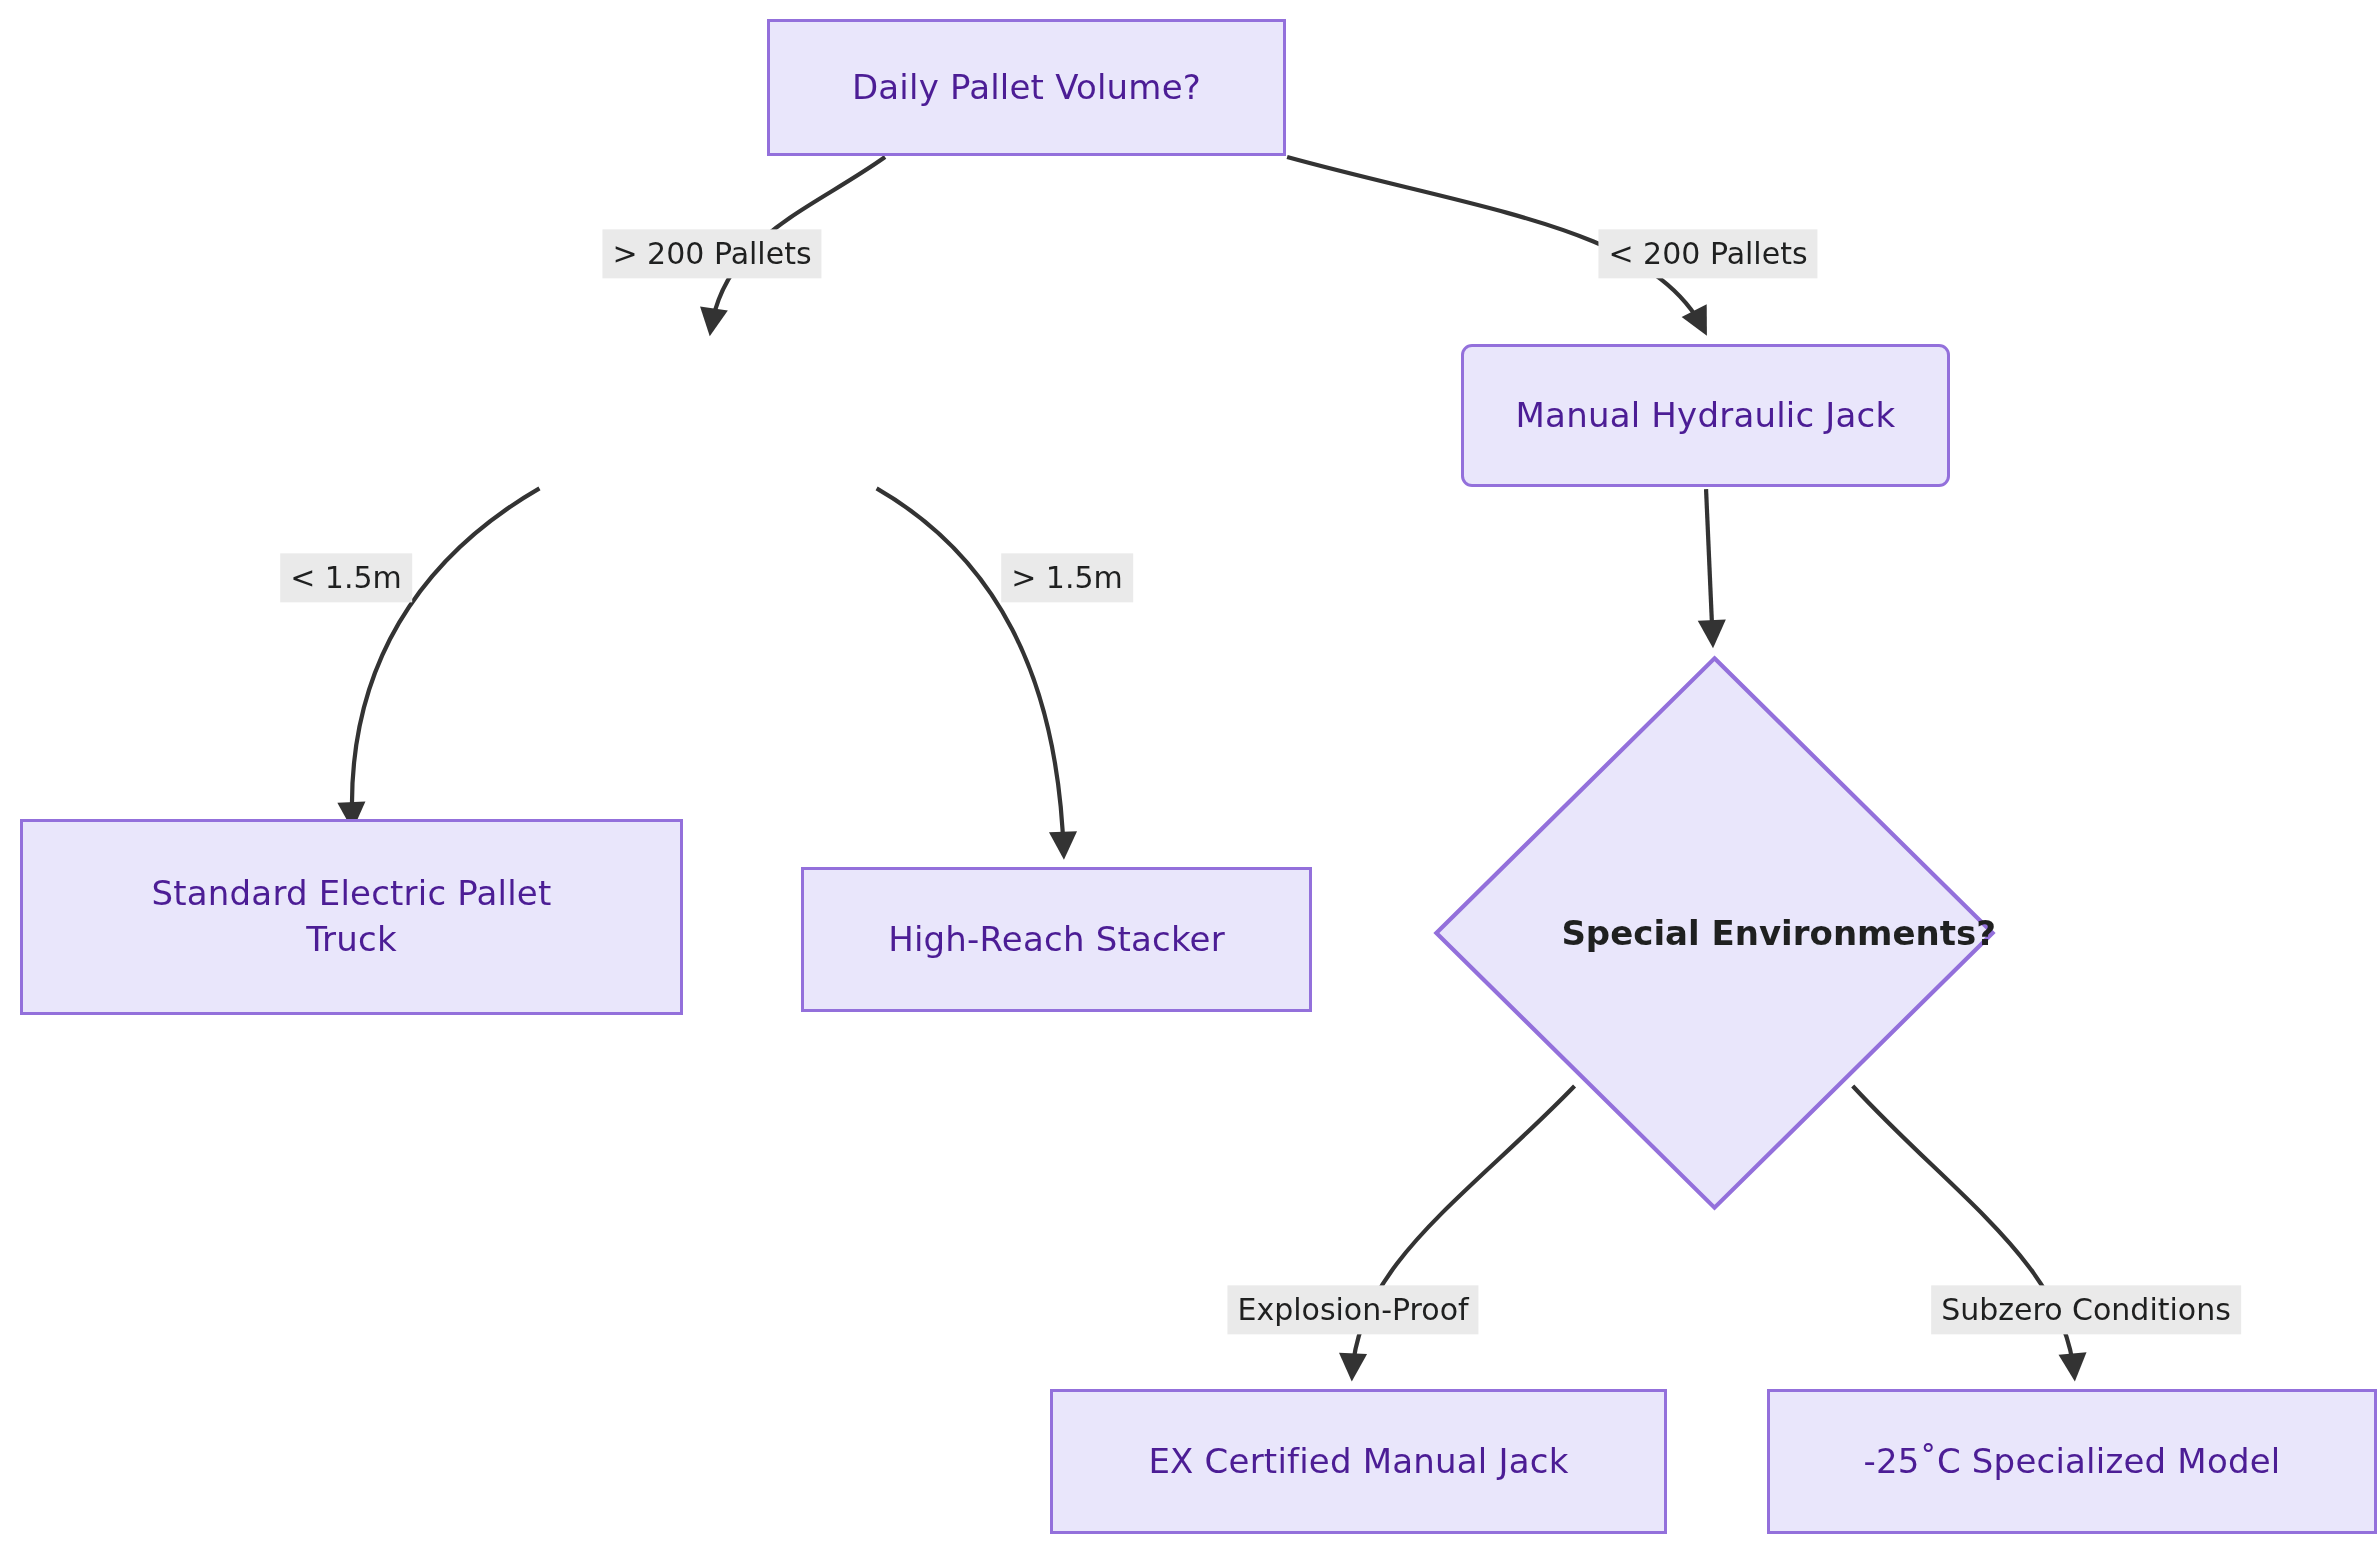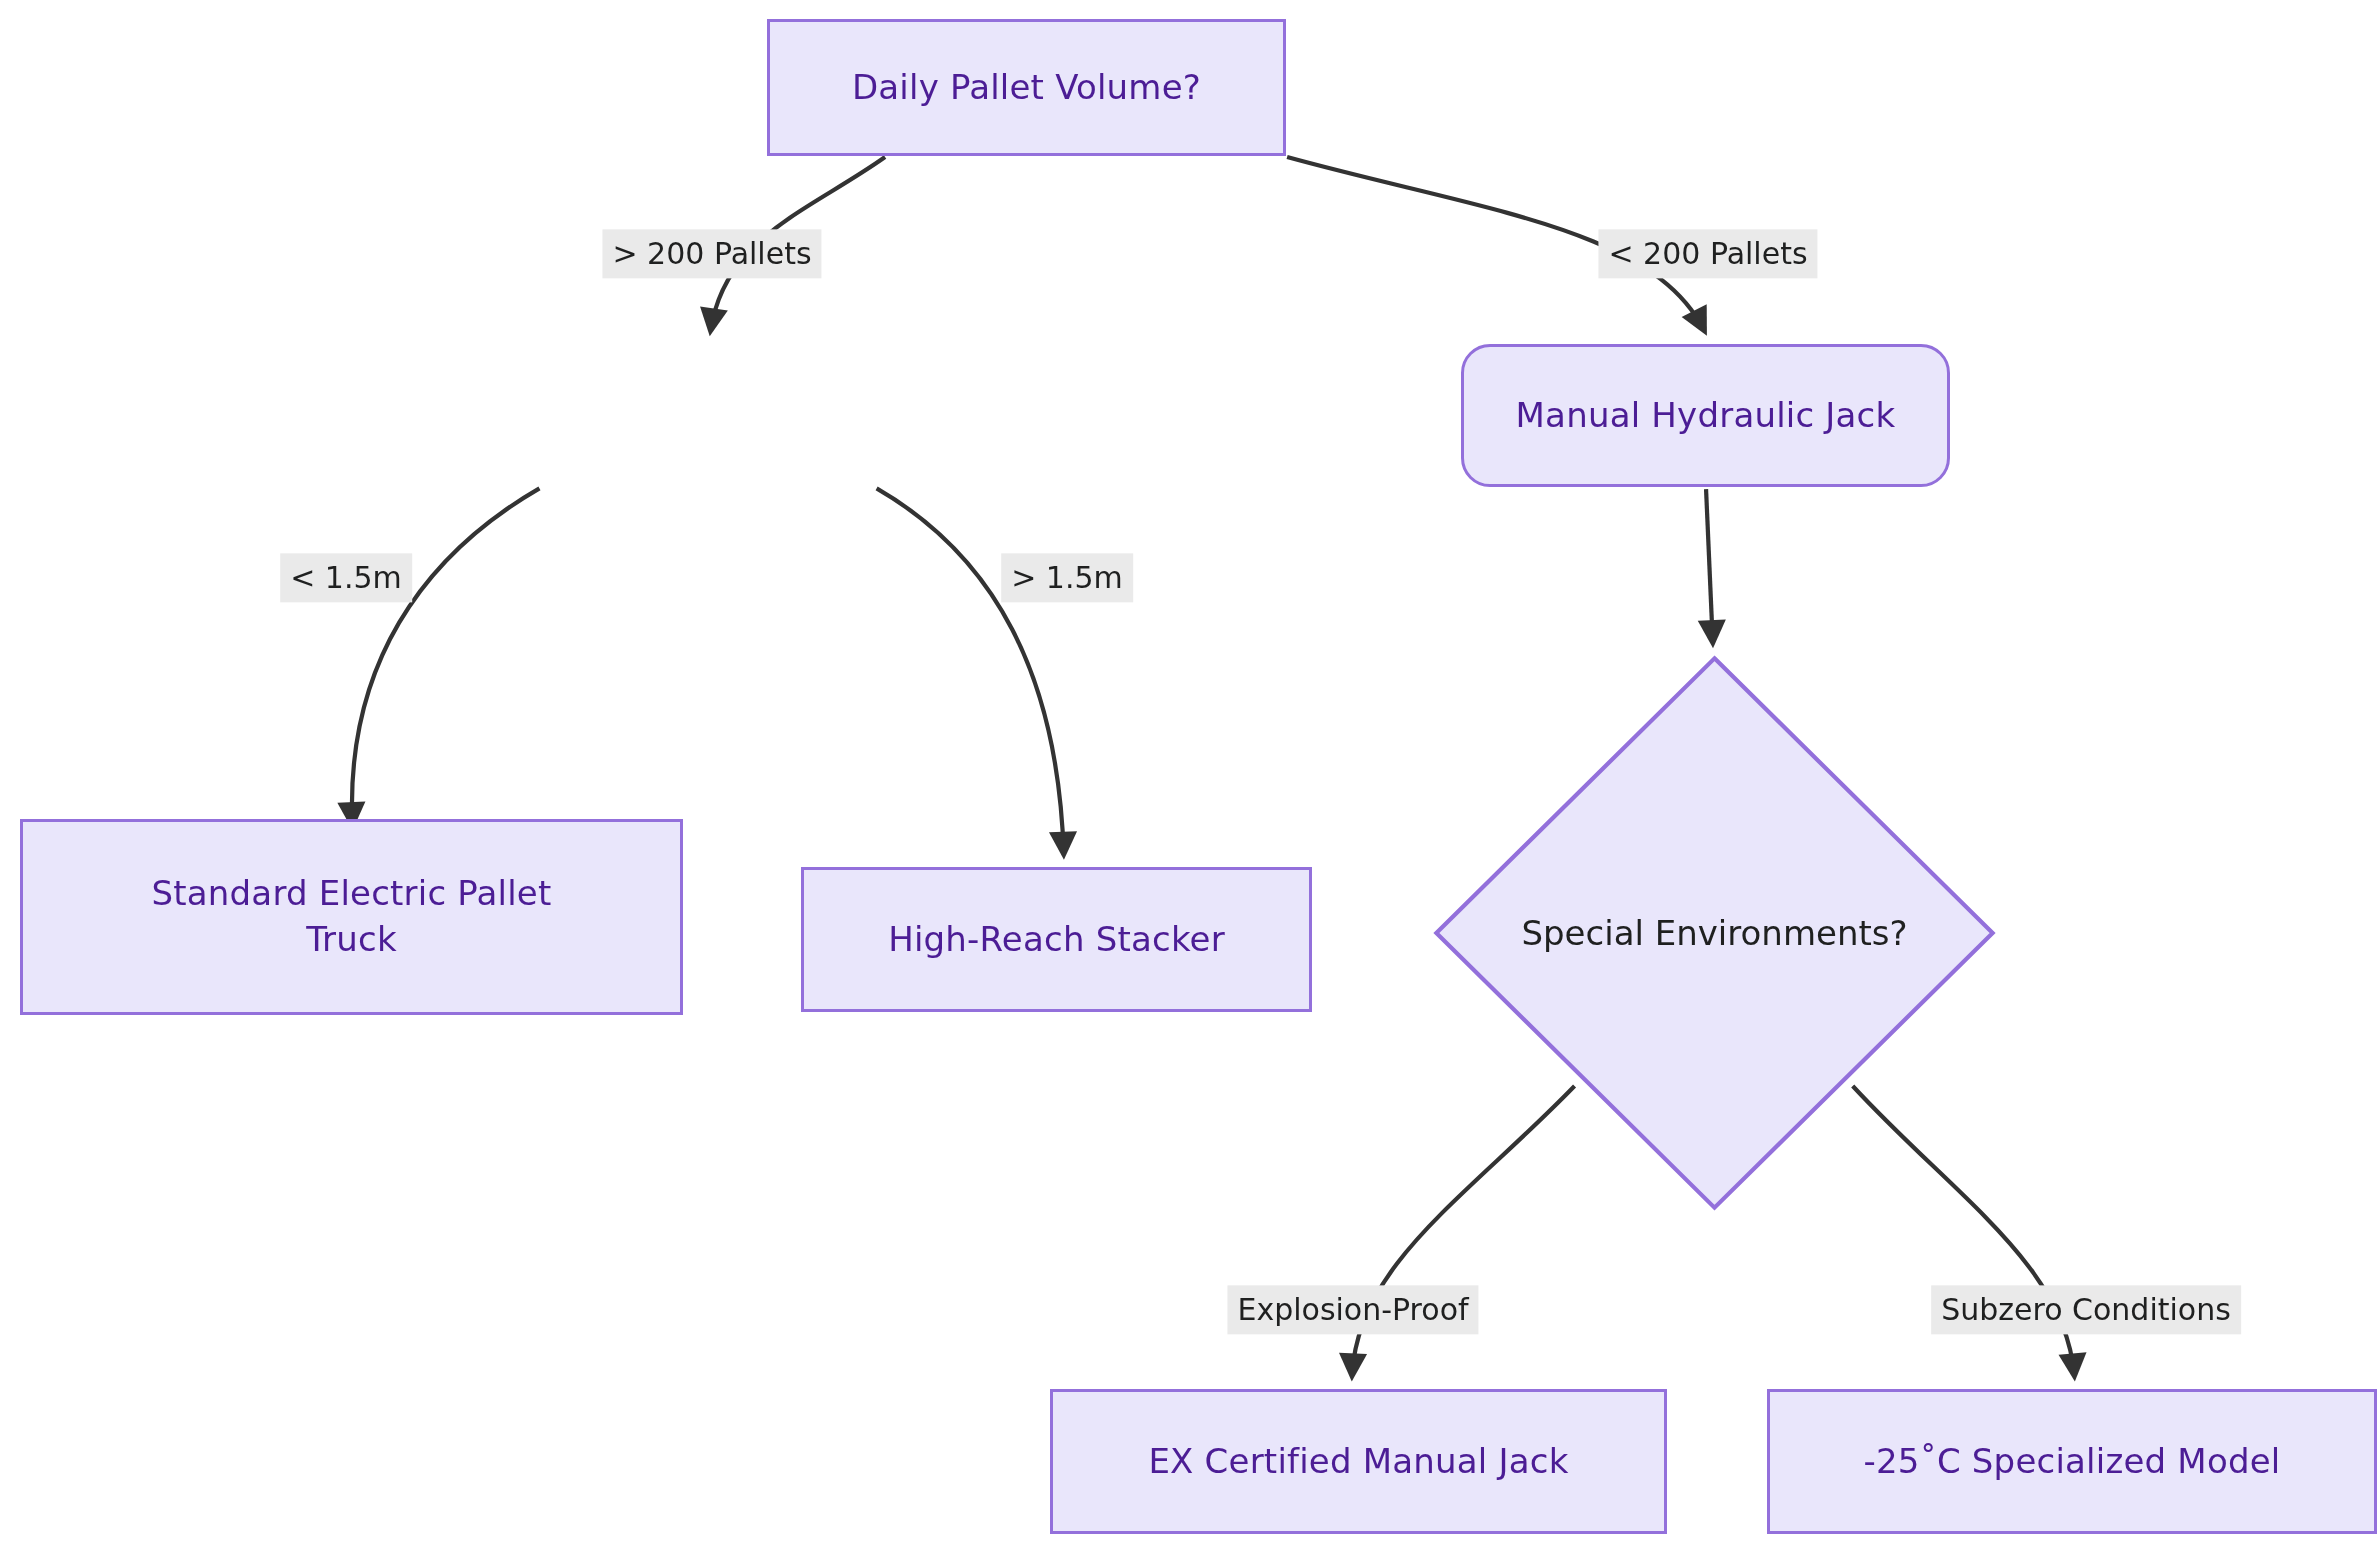--- a/index.html
+++ b/index.html
@@ -33,33 +33,34 @@
     display: flex;
     align-items: center;
     justify-content: center;
     text-align: center;
     color: #4c1d95;
     font-size: 34px;
     line-height: 1.35;
     letter-spacing: 0.2px;
   }
   .node.rounded {
-    border-radius: 29px;
+    border-radius: 11px;
   }
   .node-label {
     display: block;
     padding: 0 15px;
     white-space: pre-line;
   }
   
   .diamond-wrap {
     position: absolute;
     display: flex;
     align-items: center;
-    justify-content: center;
+    justify-content: flex-end;
+    font-weight: bold;
   }
   .diamond-shape {
     position: absolute;
     left: 0;
     top: 0;
     width: 100%;
     height: 100%;
   }
   .diamond-label {
     position: relative;

